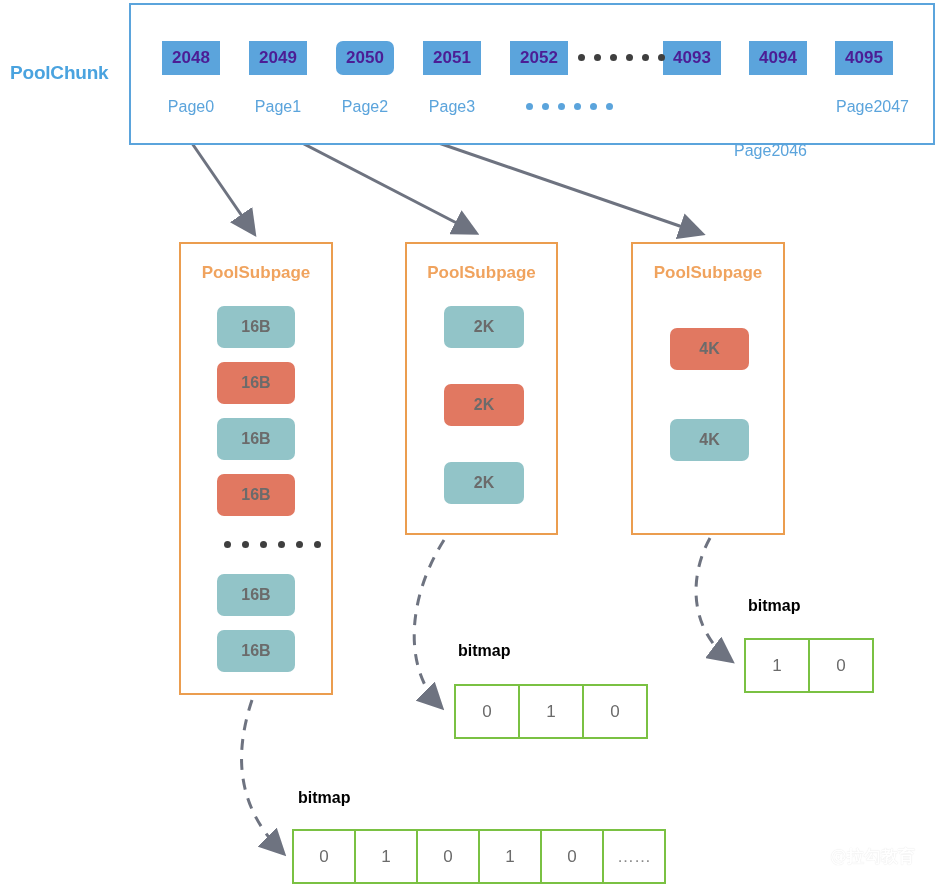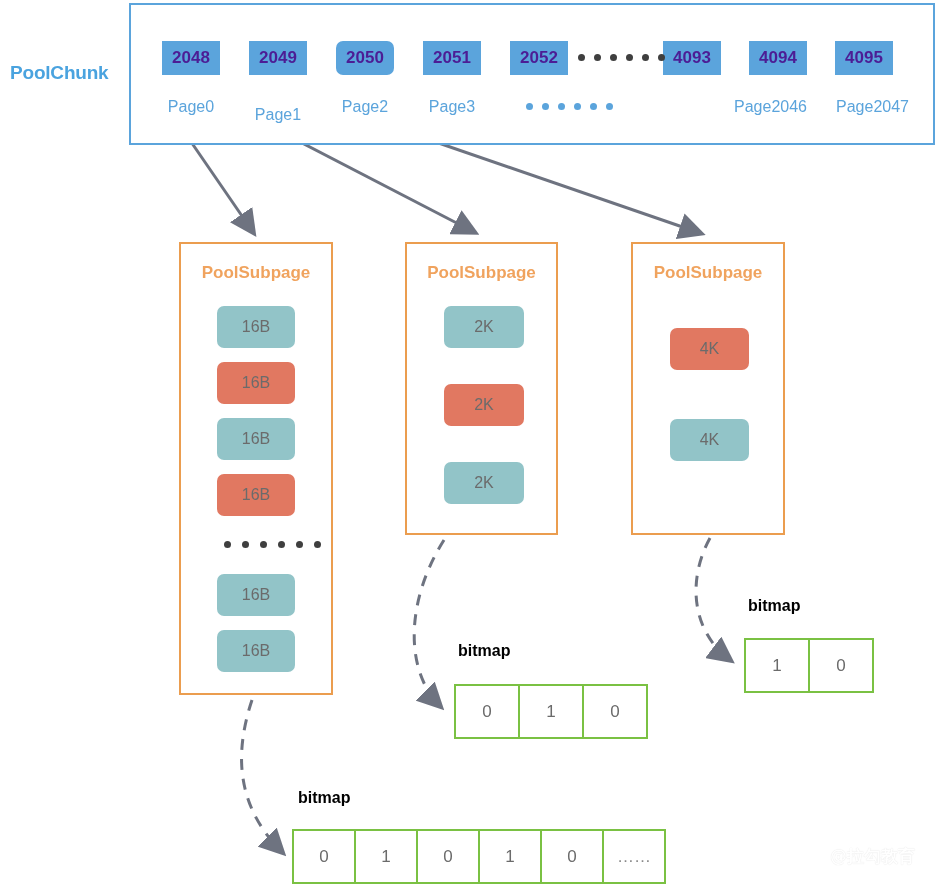--- a/index.html
+++ b/index.html
@@ -39,21 +39,21 @@
   .subpage{
     position:absolute;border:2px solid #eb9d4f;background:#ffffff;
     box-sizing:border-box;
   }
   .subpage-title{
     position:absolute;left:0;right:0;top:19px;text-align:center;
     color:#f0a35e;font-size:17px;font-weight:bold;
   }
   .blk{
     position:absolute;border-radius:7px;display:flex;align-items:center;
-    justify-content:center;color:#6b6b6b;font-size:16px;font-weight:normal;
+    justify-content:center;color:#6b6b6b;font-size:16px;font-weight:bold;
     box-sizing:border-box;
   }
   .blk.teal{background:#92c4c8;}
   .blk.salmon{background:#e17861;}
   .inner-dots{
     position:absolute;display:flex;align-items:center;gap:11px;
   }
   .inner-dots i{display:block;width:7px;height:7px;border-radius:50%;background:#3f3f3f;}
 
   
@@ -127,24 +127,24 @@
 <div class="dots-row dots-dark" style="left:578px;top:54px;">
   <i></i>
     <i></i>
     <i></i>
     <i></i>
     <i></i>
     <i></i>
 </div>
 
 <div class="page-lbl" style="left:152px;width:78px;">Page0</div>
-<div class="page-lbl" style="left:239px;width:78px;margin-top:8px;">Page1</div>
+<div class="page-lbl" style="left:239px;width:78px;">Page1</div>
 <div class="page-lbl" style="left:326px;width:78px;">Page2</div>
 <div class="page-lbl" style="left:413px;width:78px;">Page3</div>
-<div class="page-lbl" style="left:719px;width:103px;">Page2046</div>
+<div class="page-lbl" style="left:719px;width:103px;margin-top:44px;">Page2046</div>
 <div class="page-lbl" style="left:821px;width:103px;">Page2047</div>
 
 <div class="dots-row dots-blue" style="left:526px;top:103px;">
   <i></i>
     <i></i>
     <i></i>
     <i></i>
     <i></i>
     <i></i>
 </div>

